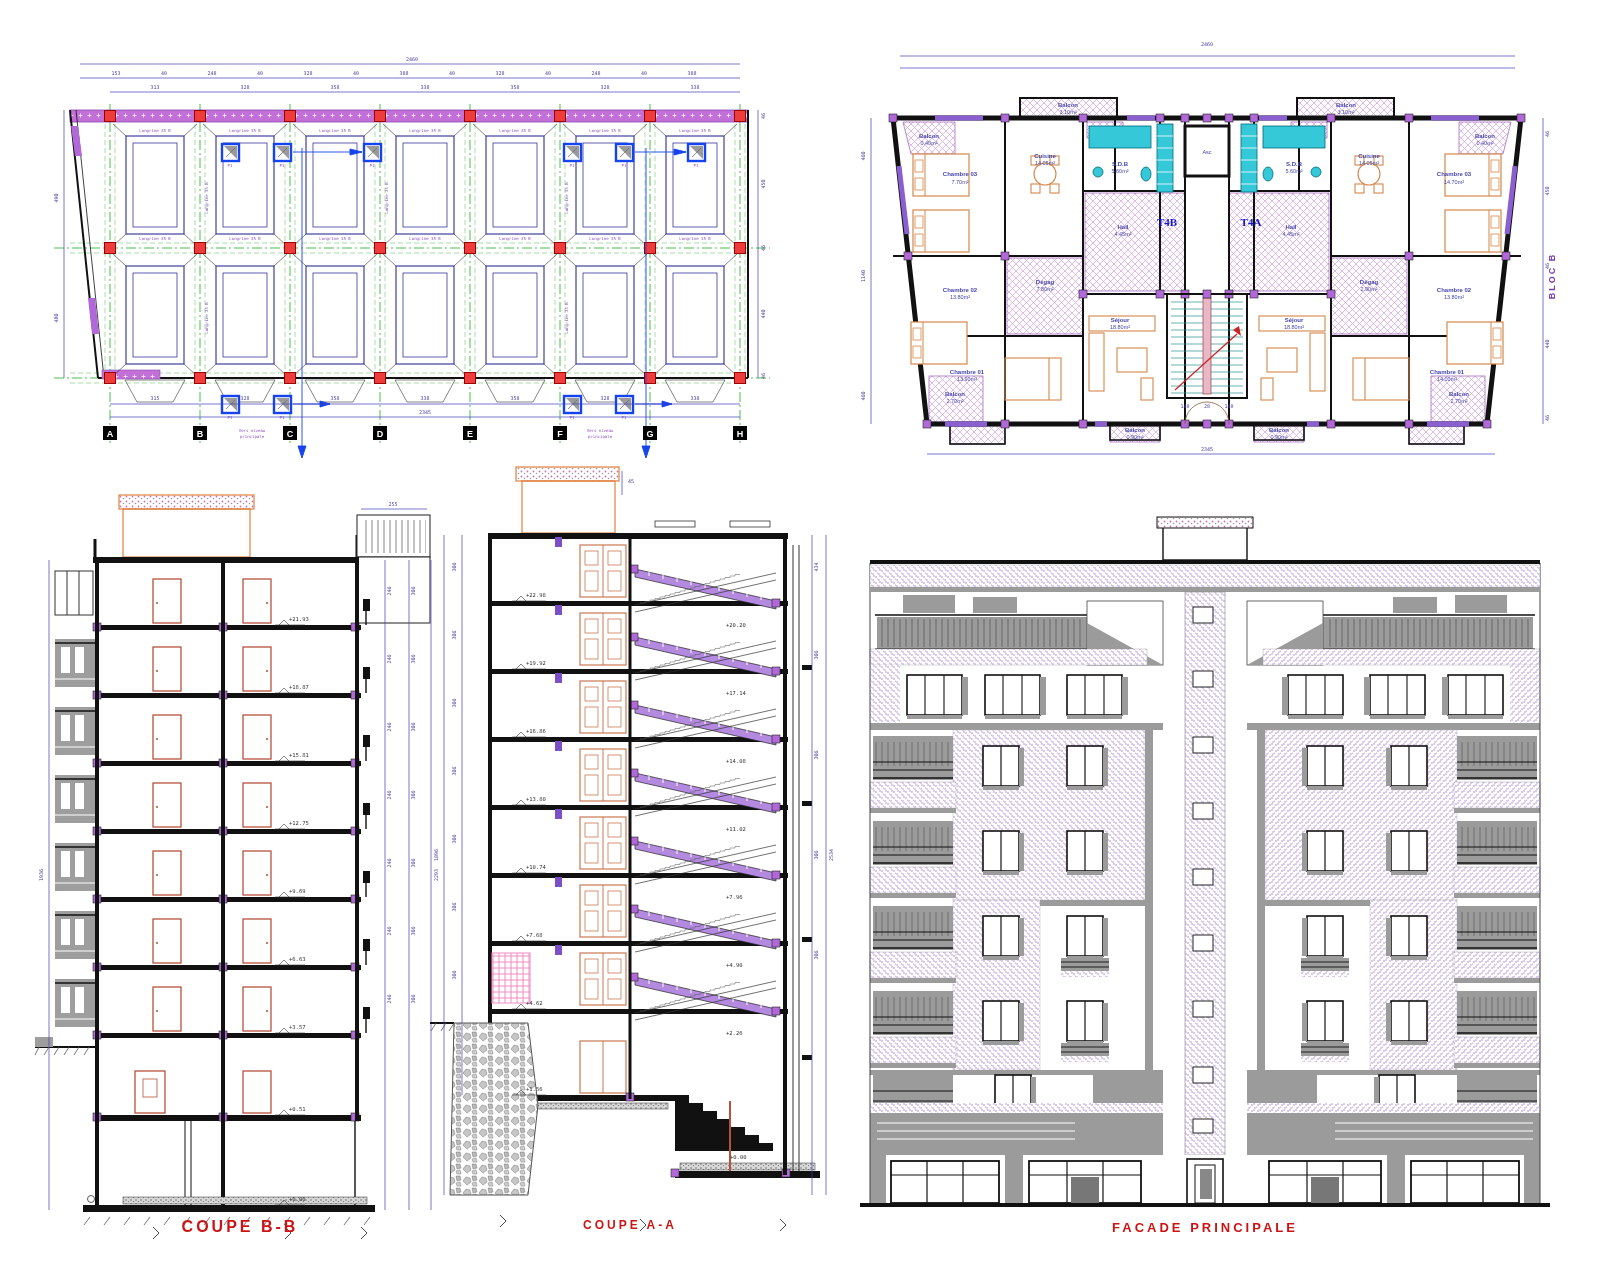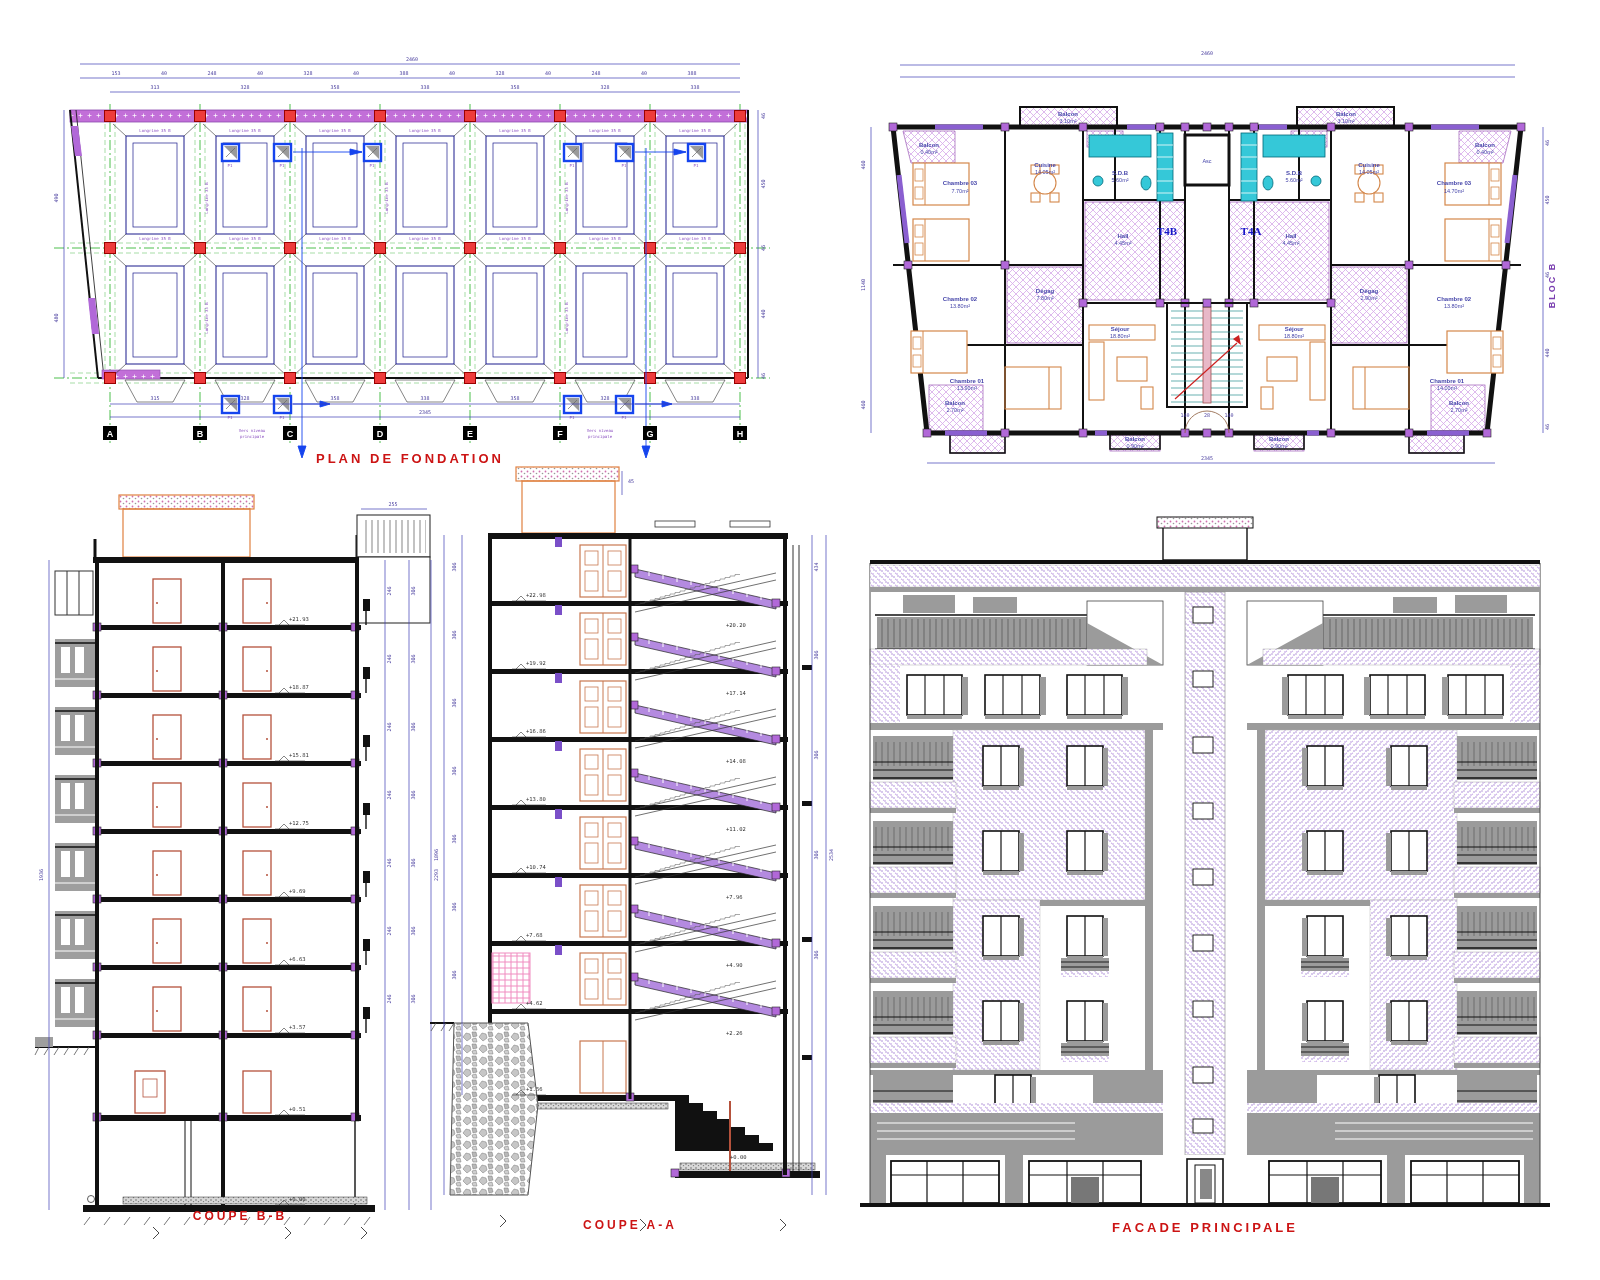--- a/index.html
+++ b/index.html
@@ -385,24 +385,23 @@
   <rect x="603" y="378" width="14" height="14" fill="#000"></rect>
           <text class="gl" x="610" y="389">G</text>
   <rect x="693" y="378" width="14" height="14" fill="#000"></rect>
           <text class="gl" x="700" y="389">H</text>
   <text class="tt" x="212" y="384">Vers niveau</text>
           <text class="tt" x="212" y="390">principale</text>
   <text class="tt" x="560" y="384">Vers niveau</text>
           <text class="tt" x="560" y="390">principale</text>
 </g>
 </svg>
-<div class="dtitle" style="bottom:14px;font-size:13px">PLAN DE FONDATION</div>
 </section>
 
-<section class="panel" style="left:855px;top:35px;width:710px;height:445px">
+<section class="panel" style="left:855px;top:26px;width:710px;height:445px">
 <svg width="710" height="445" viewBox="0 0 710 445">
 <g id="planHalf">
 
   <g fill="url(#tile)" stroke="#9b59b6" stroke-width=".7">
     <rect x="165" y="72" width="97" height="20"></rect>
             <polygon points="48,96 100,96 100,128 56,128"></polygon>
             <rect x="230" y="167" width="100" height="98"></rect>
             <rect x="152" y="232" width="76" height="76"></rect>
             <rect x="74" y="350" width="54" height="46"></rect>
             <rect x="95" y="400" width="55" height="18"></rect>
@@ -685,21 +684,21 @@
           <text class="td" transform="rotate(-90 380 184)" x="380" y="184">306</text>
           <text class="td" transform="rotate(-90 380 252)" x="380" y="252">306</text>
           <text class="td" transform="rotate(-90 380 320)" x="380" y="320">306</text>
           <text class="td" transform="rotate(-90 380 388)" x="380" y="388">306</text>
           <text class="td" transform="rotate(-90 380 456)" x="380" y="456">306</text>
           <text class="td" transform="rotate(-90 380 524)" x="380" y="524">306</text>
   <line class="dim" x1="396" y1="85" x2="396" y2="735"></line>
           <text class="td" transform="rotate(-90 403 400)" x="403" y="400">2293</text>
 </g>
 </svg>
-<div class="dtitle" style="bottom:22px;font-size:12px">COUPE B-B</div>
+<div class="dtitle" style="bottom:9px;font-size:16px">COUPE B-B</div>
 </section>
 
 <section class="panel" style="left:430px;top:455px;width:400px;height:795px">
 <svg width="400" height="795" viewBox="0 0 400 795">
 <g>
   <rect x="86" y="12" width="103" height="14" fill="url(#stipPink)" stroke="#e08040" stroke-width="1.2"></rect>
   <rect x="92" y="26" width="93" height="52" fill="none" stroke="#e08040" stroke-width="1.2"></rect>
   <rect x="60" y="78" width="298" height="6" fill="#111"></rect>
   <line class="dim" x1="192" y1="16" x2="192" y2="40"></line>
           <text class="td" x="198" y="28">45</text>

